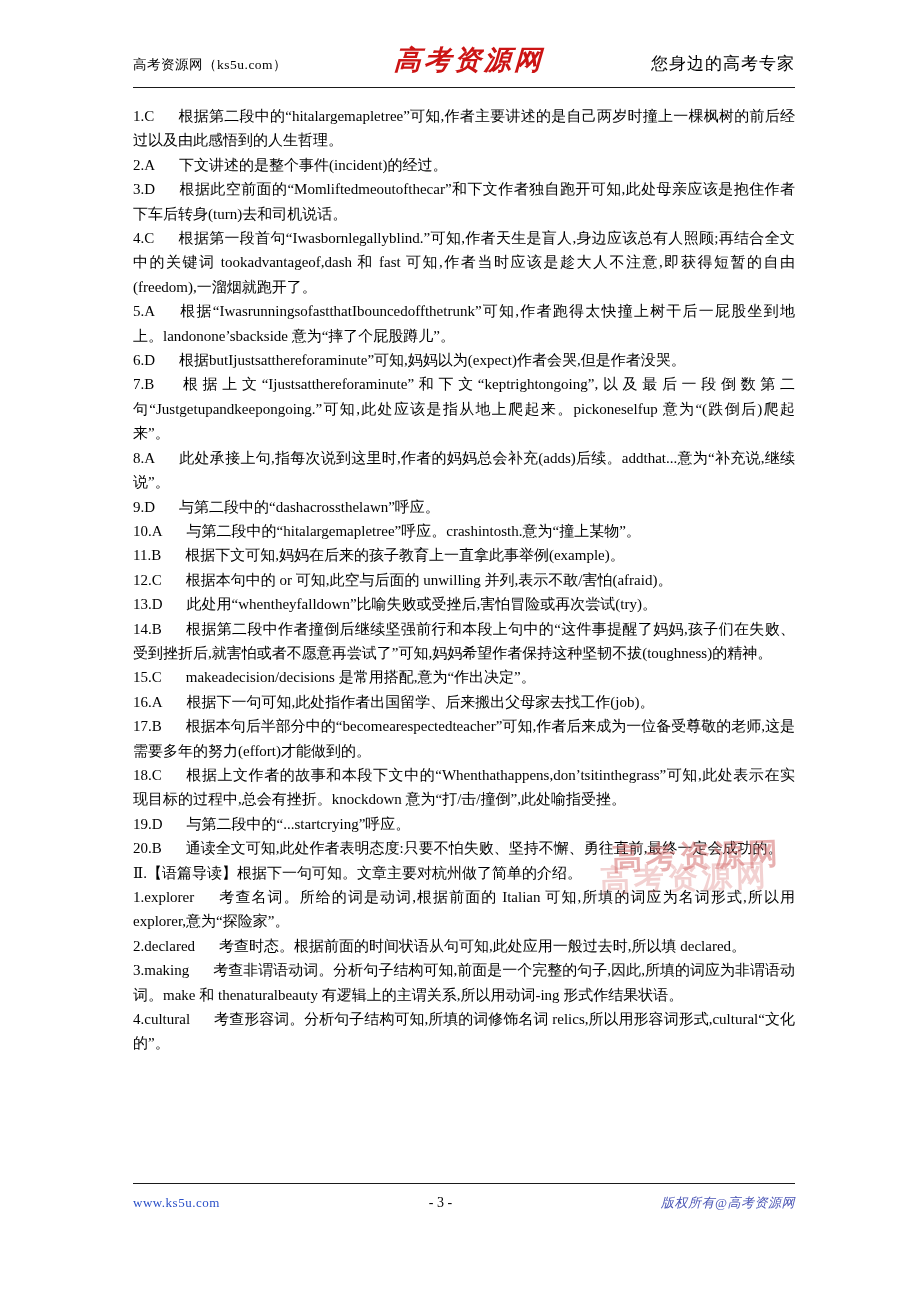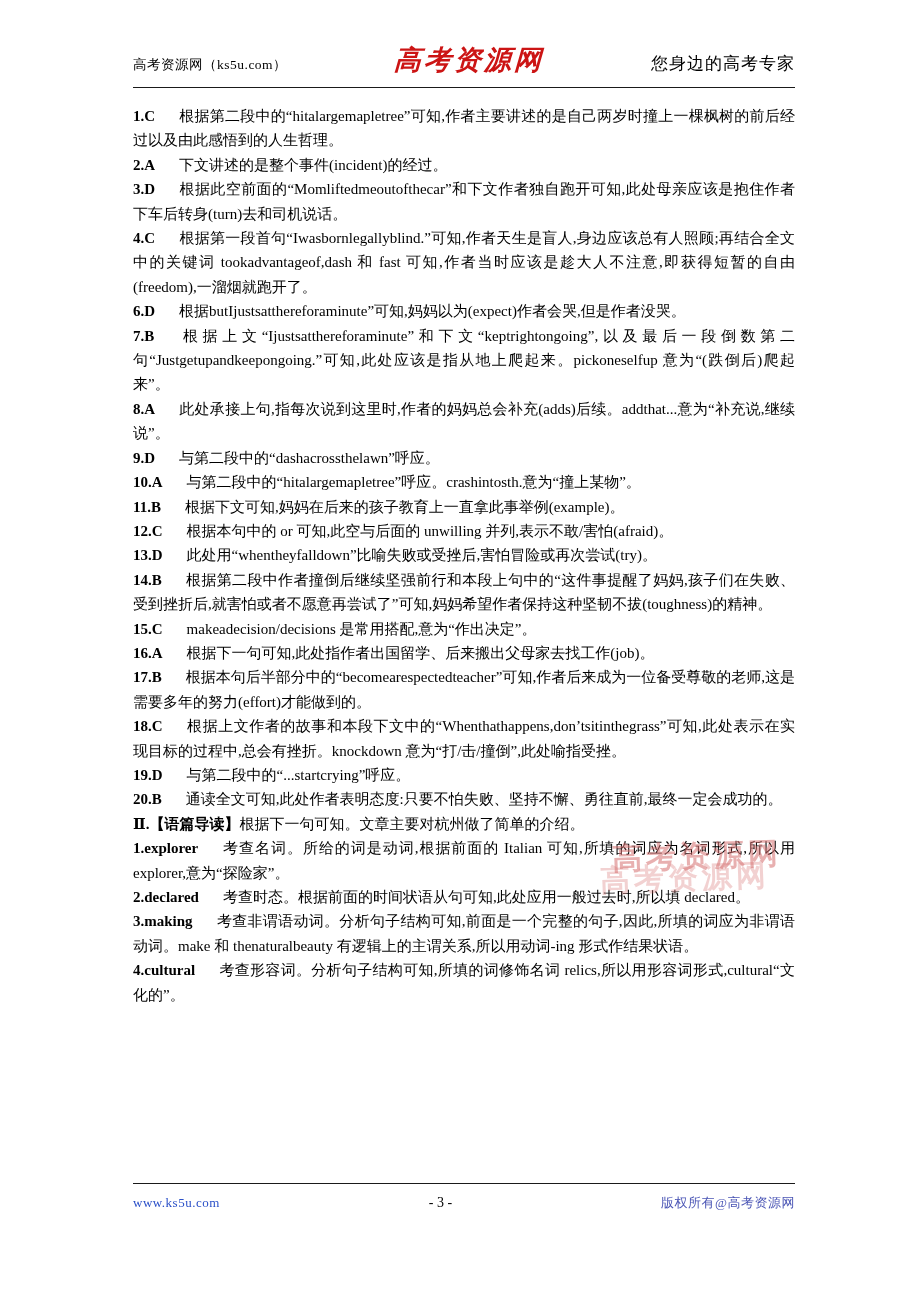--- a/index.html
+++ b/index.html
@@ -36,21 +36,21 @@
   
   .content {
     position: absolute;
     left: 133px; top: 104px; width: 662px;
     font-size: 15px;
     line-height: 24.4px;
     text-align: justify;
     overflow-wrap: break-word;
   }
   .item { margin: 0; }
-  .item .label { font-weight: bold; margin-right: 24px; }
+  .item .label { font-weight: normal; margin-right: 24px; }
   .item.nogap .label { margin-right: 0; }
 
   
   .watermark {
     position: absolute;
     font-size: 30px;
     font-weight: bold;
     letter-spacing: 4px;
     color: rgba(214, 112, 112, 0.55);
     transform: rotate(-2deg);
@@ -64,21 +64,21 @@
   .footer {
     position: absolute;
     left: 133px; top: 1183px; width: 662px;
     border-top: 1.5px solid #1a1a1a;
     padding-top: 10px;
     display: flex; justify-content: space-between; align-items: baseline;
     font-size: 13px;
   }
   .footer-link { color: #2b50c8; text-decoration: none; letter-spacing: 0.5px; }
   .footer-page { color: #000; font-size: 14px; }
-  .footer-copyright { color: #4a55b5; letter-spacing: 0.5px; }
+  .footer-copyright { color: #4a55b5; letter-spacing: 0.5px; font-style: italic; }
 </style>
 </head>
 <body>
 
 <div class="page">
 
   <div class="header">
     <span class="header-site">高考资源网（ks5u.com）</span>
     <span class="header-logo">高考资源网</span>
     <span class="header-slogan">您身边的高考专家</span>
@@ -95,20 +95,23 @@
       </p>
 
       <p class="item">
         <b class="label">3.D</b><span>根据此空前面的“Momliftedmeoutofthecar”和下文作者独自跑开可知,此处母亲应该是抱住作者下车后转身(turn)去和司机说话。</span>
       </p>
 
       <p class="item">
         <b class="label">4.C</b><span>根据第一段首句“Iwasbornlegallyblind.”可知,作者天生是盲人,身边应该总有人照顾;再结合全文中的关键词 tookadvantageof,dash 和 fast 可知,作者当时应该是趁大人不注意,即获得短暂的自由(freedom),一溜烟就跑开了。</span>
       </p>
 
+      <p class="item">
+        <b class="label">5.A</b><span>根据“IwasrunningsofastthatIbouncedoffthetrunk”可知,作者跑得太快撞上树干后一屁股坐到地上。landonone’sbackside 意为“摔了个屁股蹲儿”。</span>
+      </p>
 
       <p class="item">
         <b class="label">6.D</b><span>根据butIjustsatthereforaminute”可知,妈妈以为(expect)作者会哭,但是作者没哭。</span>
       </p>
 
       <p class="item">
         <b class="label">7.B</b><span>根据上文“Ijustsatthereforaminute”和下文“keptrightongoing”,以及最后一段倒数第二句“Justgetupandkeepongoing.”可知,此处应该是指从地上爬起来。pickoneselfup 意为“(跌倒后)爬起来”。</span>
       </p>
 
       <p class="item">

